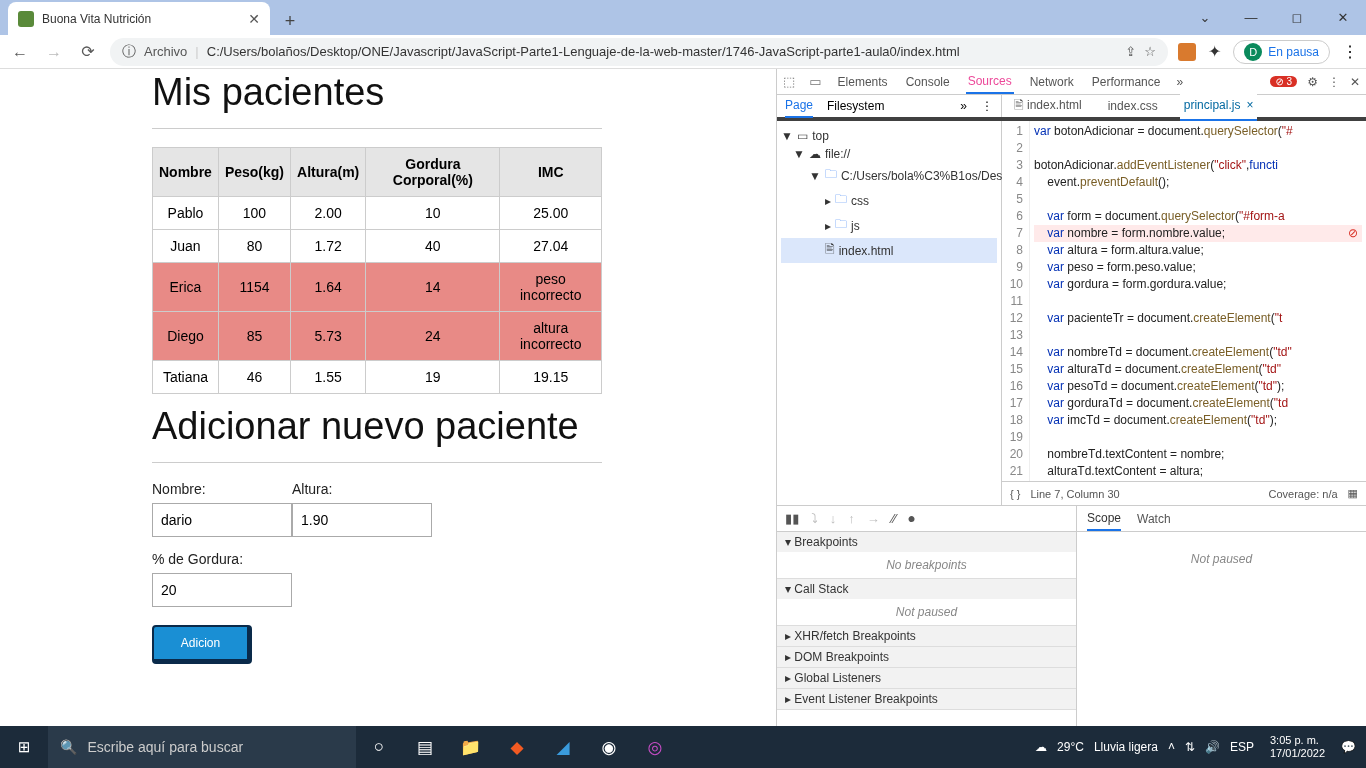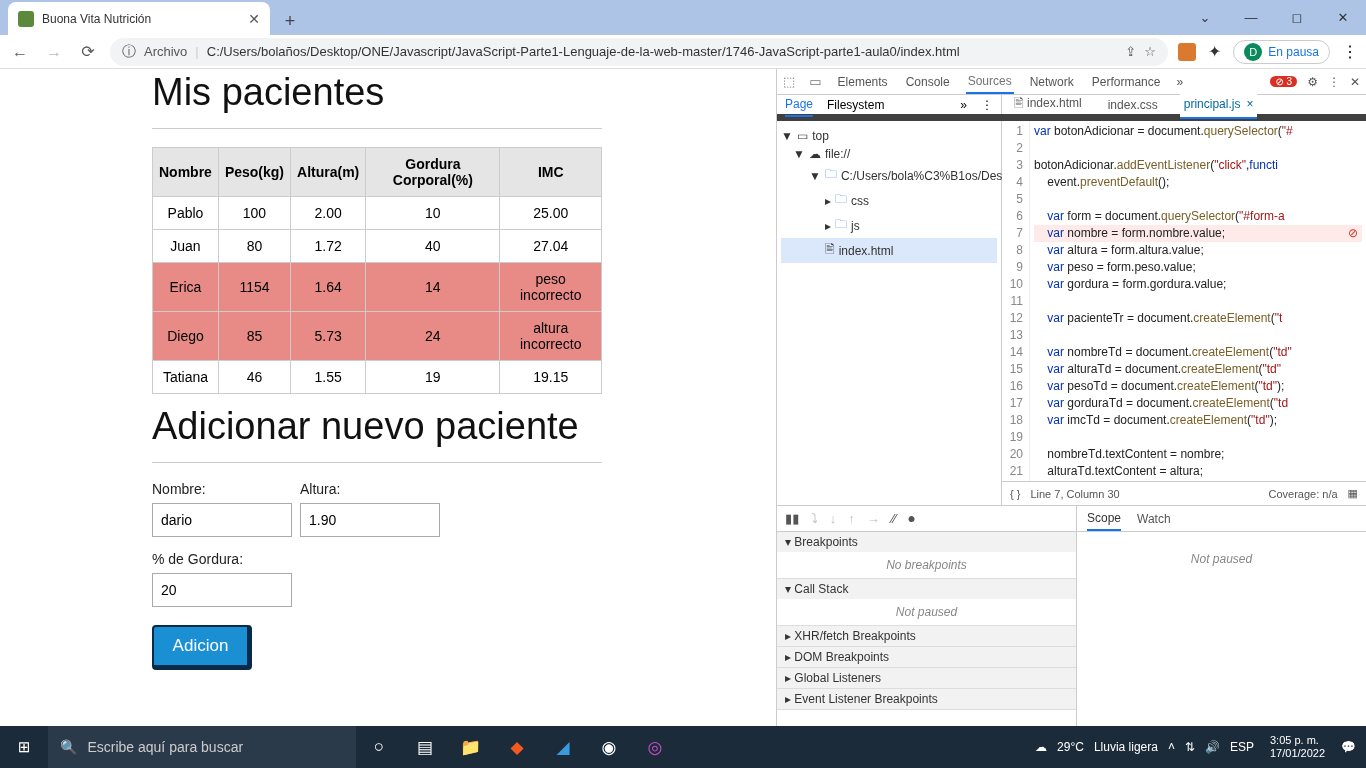--- a/index.html
+++ b/index.html
@@ -30,34 +30,34 @@
 .devtools{flex:1;border-left:1px solid #ccc;display:flex;flex-direction:column;font-size:12px;background:#fff}
 
 
 .page h1{font-size:38px;font-weight:400;color:#111;margin-top:2px;margin-bottom:14px;font-family:Arial}
 .page hr{border:none;border-top:1px solid #ccc;margin-bottom:18px;width:450px}
 table.pts{border-collapse:collapse;width:450px;font-size:14px}
 table.pts th,table.pts td{border:1px solid #ccc;padding:8px 6px;text-align:center}
 table.pts th{background:#e5e5e5;font-weight:bold}
 tr.err td{background:#e88a86}
 .page h2{font-size:38px;font-weight:400;color:#111;margin-top:12px;line-height:1.1;font-family:Arial}
-.form-row{display:flex;gap:8px;margin-top:14px}
+.form-row{display:flex;gap:0;margin-top:14px}
 .fgrp{display:flex;flex-direction:column;gap:6px}
 .fgrp label{font-size:14px;color:#222}
 .fgrp input{border:1px solid #aaa;padding:8px;font-size:14px;width:140px}
-.btn-add{margin-top:18px;background:#1a8fd4;color:#fff;border:2px solid #0a2a4a;border-right-width:5px;border-bottom-width:5px;padding:9px 18px;font-size:17px;border-radius:4px;width:100px}
+.btn-add{margin-top:18px;background:#1a8fd4;color:#fff;border:2px solid #0a2a4a;border-right-width:5px;border-bottom-width:5px;padding:9px 18px;font-size:12px;border-radius:4px;width:100px}
 
 
 .dt-top{height:26px;border-bottom:1px solid #ccc;display:flex;align-items:center;padding:0 6px;gap:14px;font-size:12px;color:#555}
 .dt-top .ic{font-size:13px;color:#777}
 .dt-top .tab-dt{padding:4px 2px;cursor:default}
-.dt-top .tab-dt.act{color:#737373;border-bottom:2px solid #1a73e8}
+.dt-top .tab-dt.act{color:#ec4899;border-bottom:2px solid #1a73e8}
 .dt-top .right{margin-left:auto;display:flex;gap:10px;align-items:center}
 .bubble{background:#d93025;color:#fff;border-radius:8px;padding:0 5px;font-size:10px}
-.dt-sub{height:26px;border-bottom:7px solid #404040;display:flex;align-items:center}
+.dt-sub{height:26px;border-bottom:4px solid #404040;display:flex;align-items:center}
 .dt-sub-left{width:225px;display:flex;align-items:center;gap:14px;padding:0 8px;border-right:1px solid #ccc;height:100%}
 .dt-sub-left .st{color:#1a73e8;border-bottom:2px solid #1a73e8;padding:4px 0}
 .dt-sub-right{flex:1;display:flex;gap:18px;padding:0 8px}
 .file-tab{display:flex;align-items:center;gap:6px;padding:4px 4px;font-size:12px;color:#555}
 .file-tab.act{background:#fff;color:#0369a1;border-bottom:2px solid #1a73e8}
 
 .dt-body{flex:1;display:flex;min-height:0}
 .tree{width:225px;border-right:1px solid #ccc;padding:6px 4px;font-size:12px;color:#333;font-family:Arial}
 .tree .row{display:flex;align-items:center;gap:4px;padding:2px 0}
 .tree .ind1{padding-left:12px}.tree .ind2{padding-left:28px}.tree .ind3{padding-left:44px}

